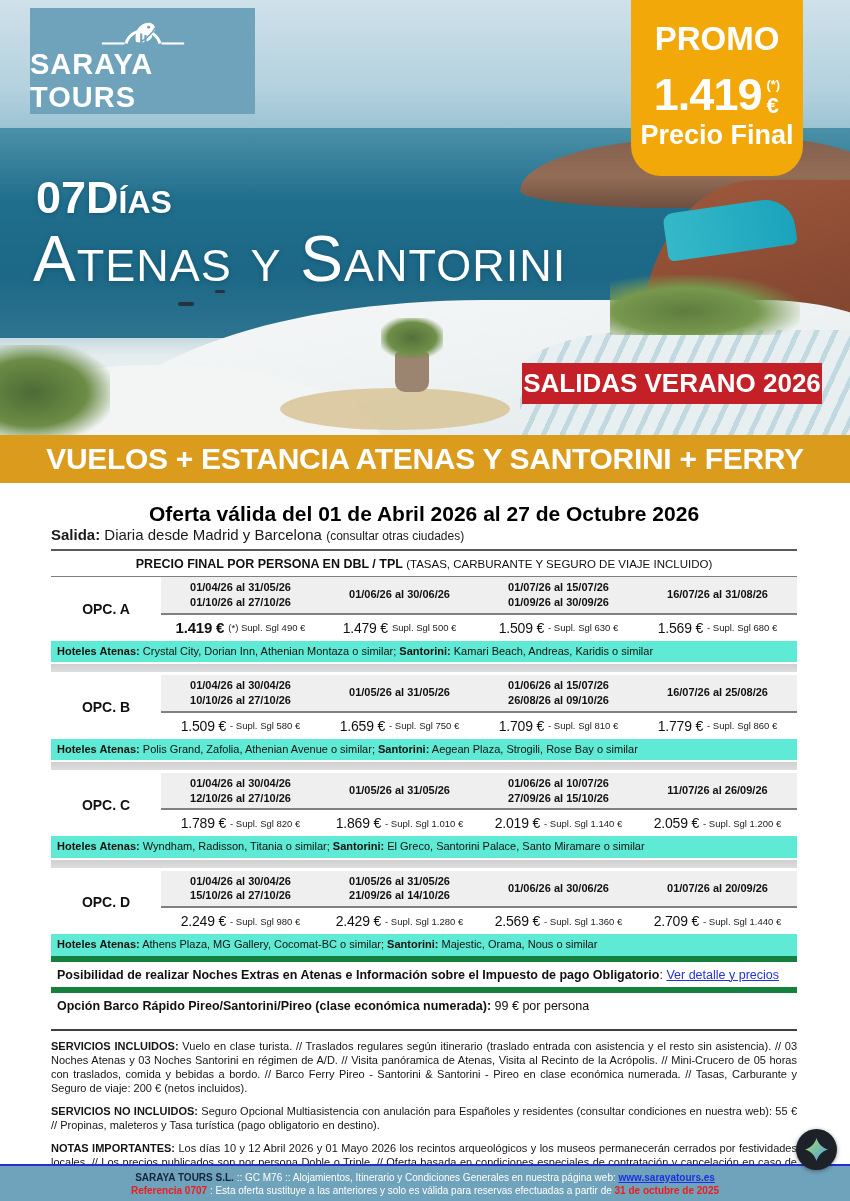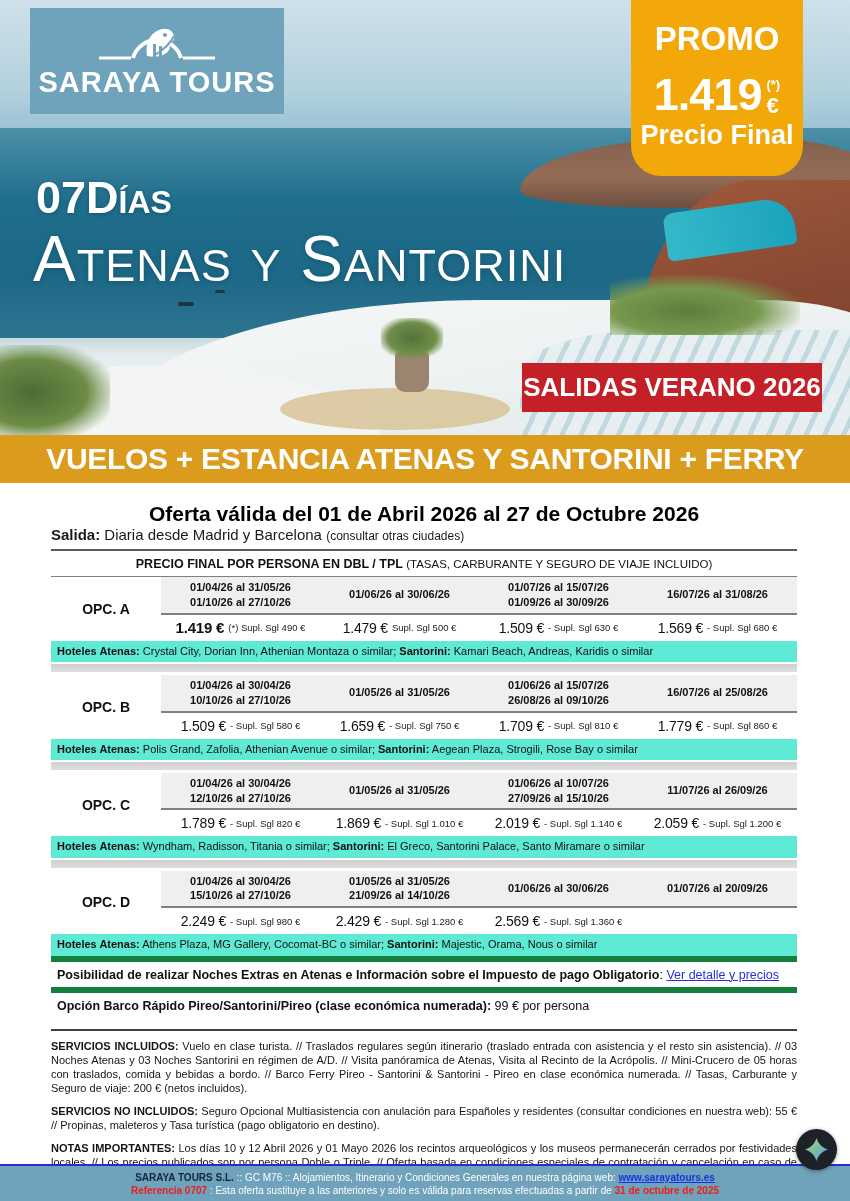--- a/index.html
+++ b/index.html
@@ -39,42 +39,42 @@
   .hero-green2 { position:absolute; left:-20px; top:345px; width:130px; height:95px;
     background: radial-gradient(ellipse at 40% 50%,#4c6b35 0%,#6c8c46 50%,transparent 78%); }
   .hero-pebbles { position:absolute; left:280px; top:388px; width:230px; height:42px;
     background:#d9c69c; border-radius:50%; opacity:.9; }
   .hero-pot { position:absolute; left:395px; top:352px; width:34px; height:40px;
     background:#9b8570; border-radius:4px 4px 10px 10px; }
   .hero-pot::before { content:""; position:absolute; left:-14px; top:-34px; width:62px; height:40px;
     background: radial-gradient(ellipse,#55713b 0%,#6f8f49 55%,transparent 80%); }
   .hero-boat { position:absolute; background:#24333d; border-radius:2px; }
 
-  .logo-box { position:absolute; left:30px; top:8px; width:254px; height:106px;
+  .logo-box { position:absolute; left:30px; top:8px; width:225px; height:106px;
     background:#6fa2bb; display:flex; flex-direction:column; align-items:center; justify-content:flex-start; padding-top:0; }
   .logo-box svg { width: 170px; height: 62px; display:block; }
   .logo-text { color:#fff; font-weight:bold; font-size:29px; letter-spacing:1px; margin-top:-4px; }
 
   .promo-box { position:absolute; left:631px; top:0; width:172px; height:176px;
     background:#f2a808; border-radius:0 0 30px 30px; color:#fff; text-align:center; padding-top:20px; }
   .promo-label { font-size:33px; font-weight:bold; }
   .promo-priceline { display:flex; justify-content:center; align-items:flex-end; margin-top:14px; line-height:1; }
   .promo-price { font-size:45px; font-weight:bold; letter-spacing:-1px; }
   .promo-cur { display:flex; flex-direction:column; align-items:flex-start; margin-left:5px; }
   .promo-ast { font-size:13px; font-weight:bold; margin-bottom:4px; }
   .promo-eur { font-size:22px; font-weight:bold; }
   .promo-sub { font-size:27px; font-weight:bold; margin-top:3px; }
 
   .days-title { position:absolute; left:36px; top:172px; color:#fff; font-weight:bold;
     font-size:45px; font-variant:small-caps; text-shadow:0 1px 4px rgba(0,40,60,.35); }
   .main-title { position:absolute; left:33px; top:222px; color:#fff; font-weight:500;
     font-size:64px; font-variant:small-caps; letter-spacing:1px; white-space:nowrap;
     text-shadow:0 1px 5px rgba(0,40,60,.30); }
 
-  .salidas-banner { position:absolute; left:522px; top:363px; width:300px; height:49px;
+  .salidas-banner { position:absolute; left:522px; top:363px; width:300px; height:41px;
     background:#c32127; color:#fff; font-weight:bold; font-size:26px;
     display:flex; align-items:center; justify-content:center; }
 
   
   .gold-band { width:850px; height:48px; background:#db9c1e; color:#fff;
     display:flex; align-items:center; justify-content:center;
     font-size:30px; font-weight:bold; letter-spacing:-0.3px; white-space:nowrap; }
 
   
   .content { padding:0 53px 0 51px; }
@@ -328,20 +328,24 @@
           <span class="price-supl">- Supl. Sgl 980 €</span>
         </div>
       <div class="price-cell">
           <span class="price-main">2.429 €</span>
           <span class="price-supl">- Supl. Sgl 1.280 €</span>
         </div>
       <div class="price-cell">
           <span class="price-main">2.569 €</span>
           <span class="price-supl">- Supl. Sgl 1.360 €</span>
         </div>
+      <div class="price-cell">
+          <span class="price-main">2.709 €</span>
+          <span class="price-supl">- Supl. Sgl 1.440 €</span>
+        </div>
       <div class="hotels-row"><b>Hoteles Atenas:</b><span> Athens Plaza, MG Gallery, Cocomat-BC o similar; </span><b>Santorini:</b><span> Majestic, Orama, Nous o similar</span></div>
     </div>
   </div>
 
   <div class="info-row">
     <b>Posibilidad de realizar Noches Extras en Atenas e Información sobre el Impuesto de pago Obligatorio</b><span>: </span><a href="#">Ver detalle y precios</a>
   </div>
   <div class="info-row">
     <b>Opción Barco Rápido Pireo/Santorini/Pireo (clase económica numerada):</b><span> 99 € por persona</span>
   </div>

